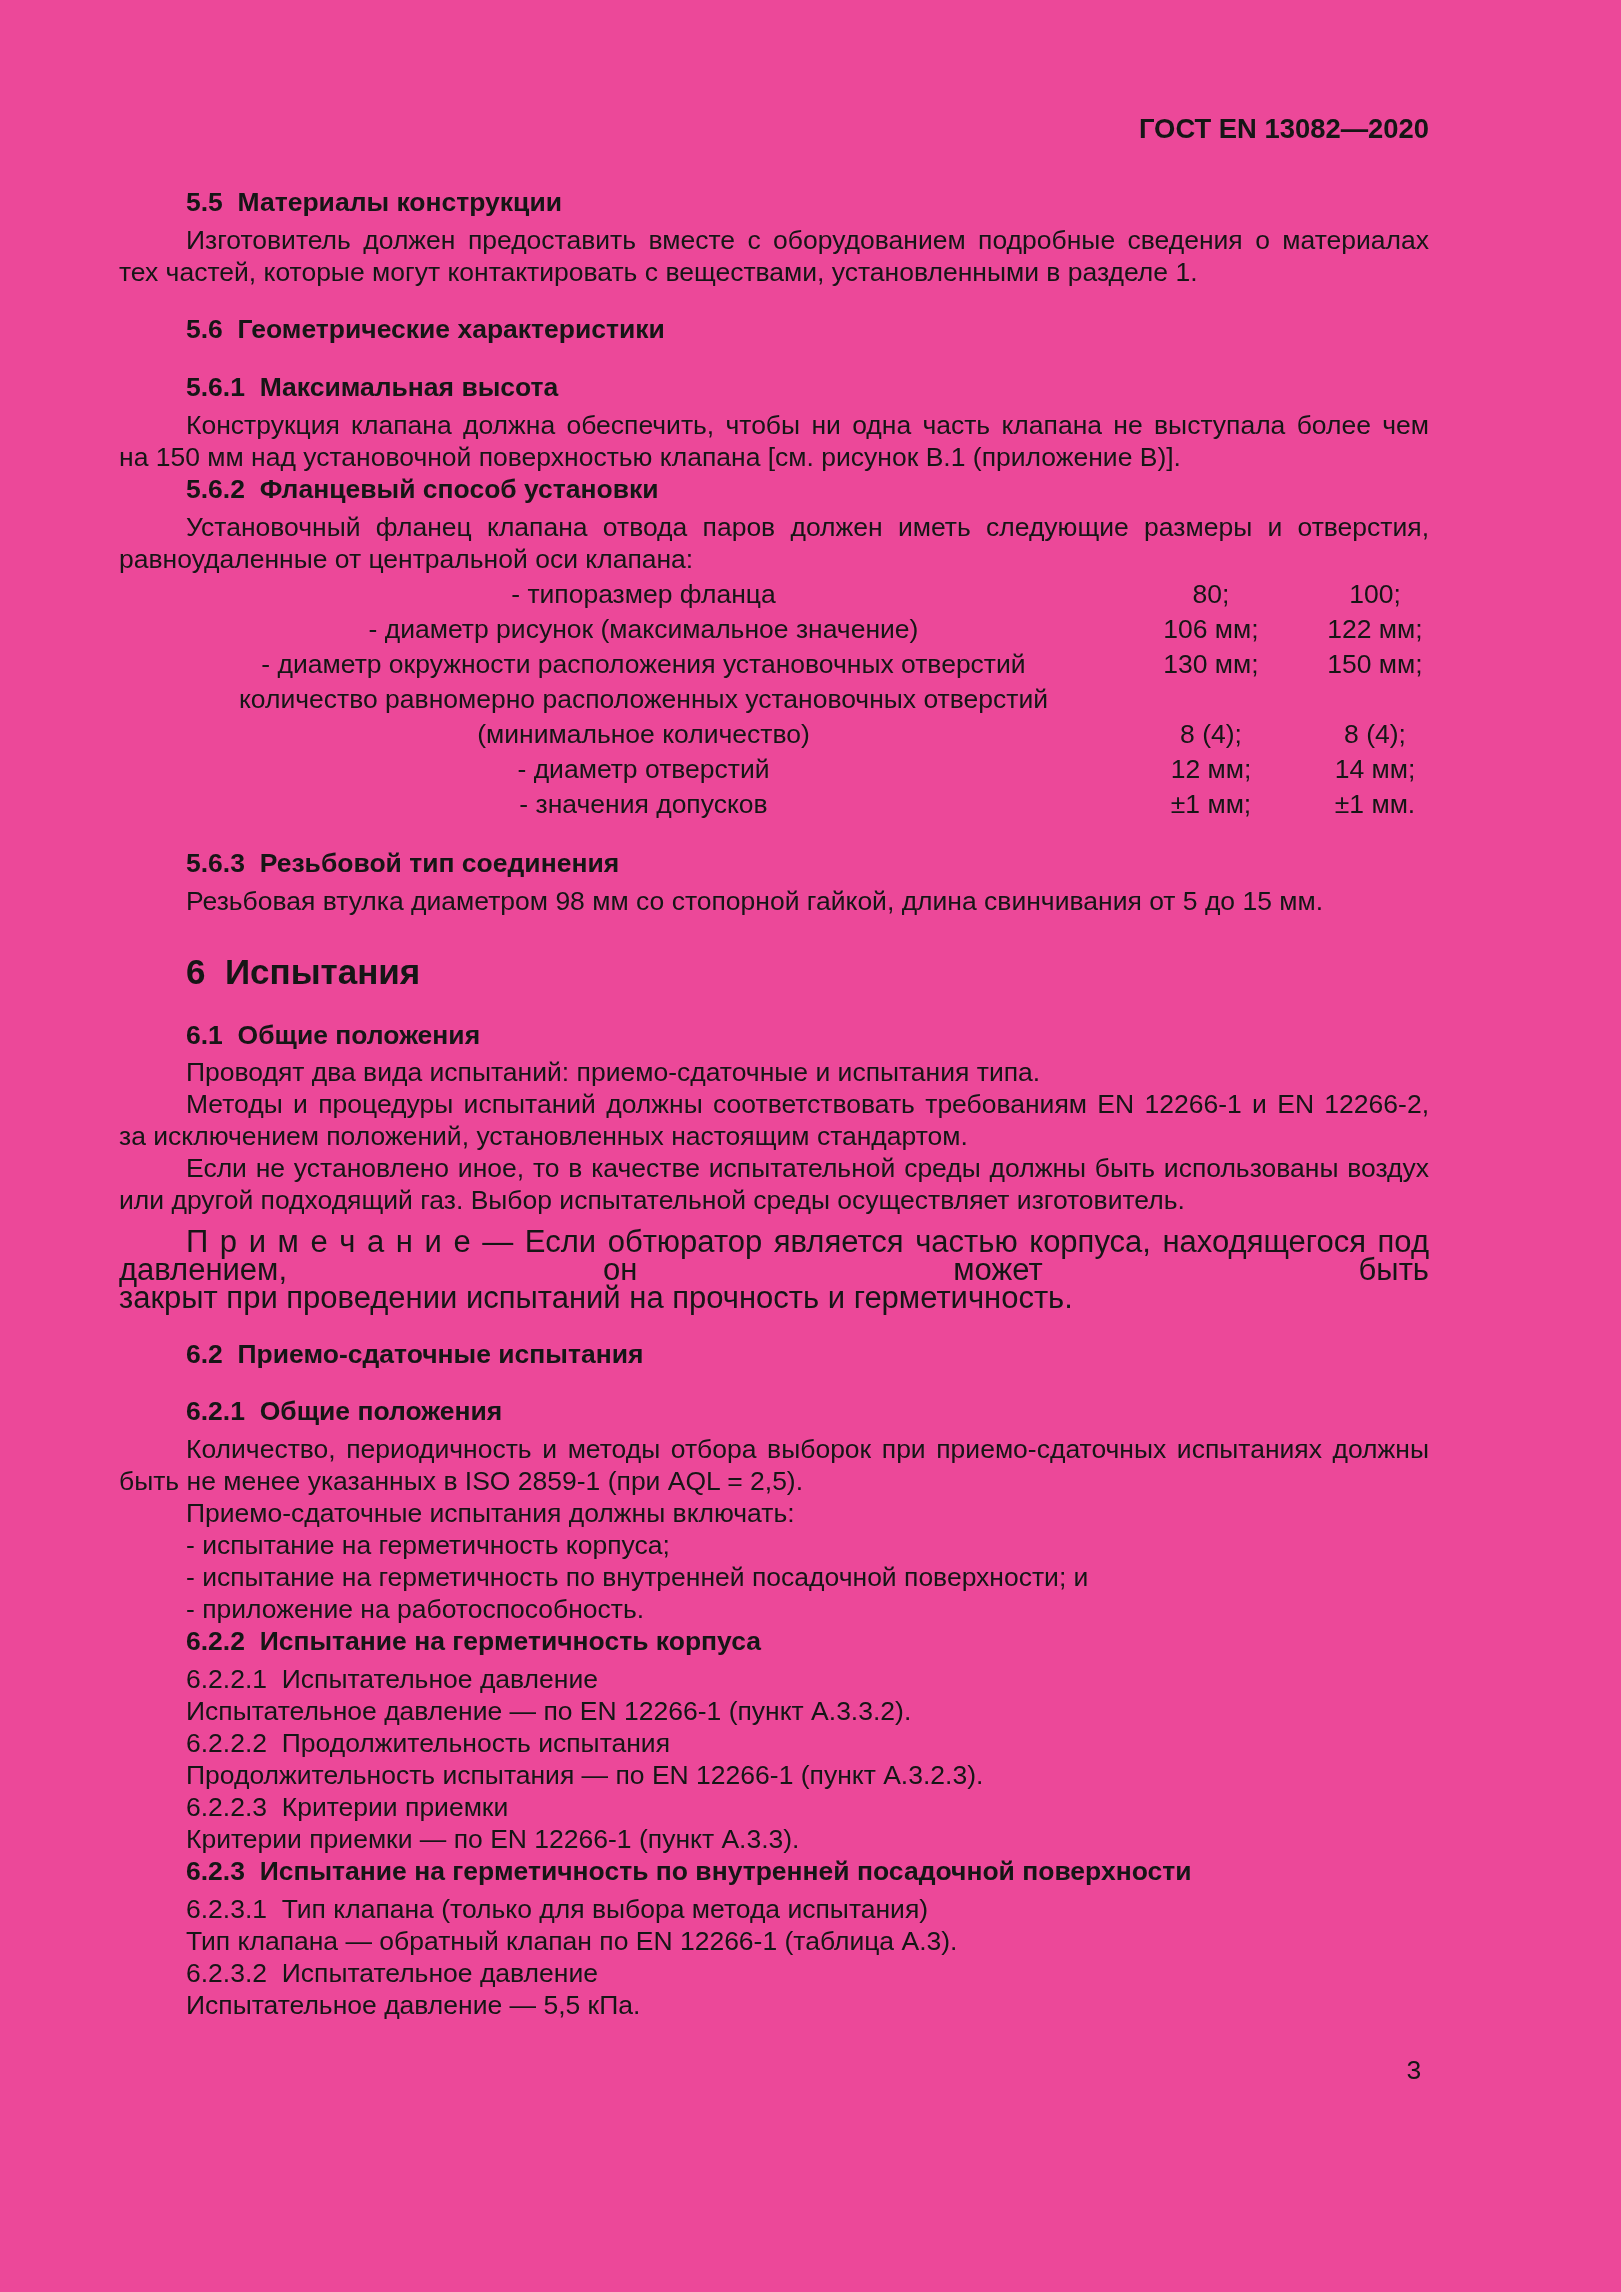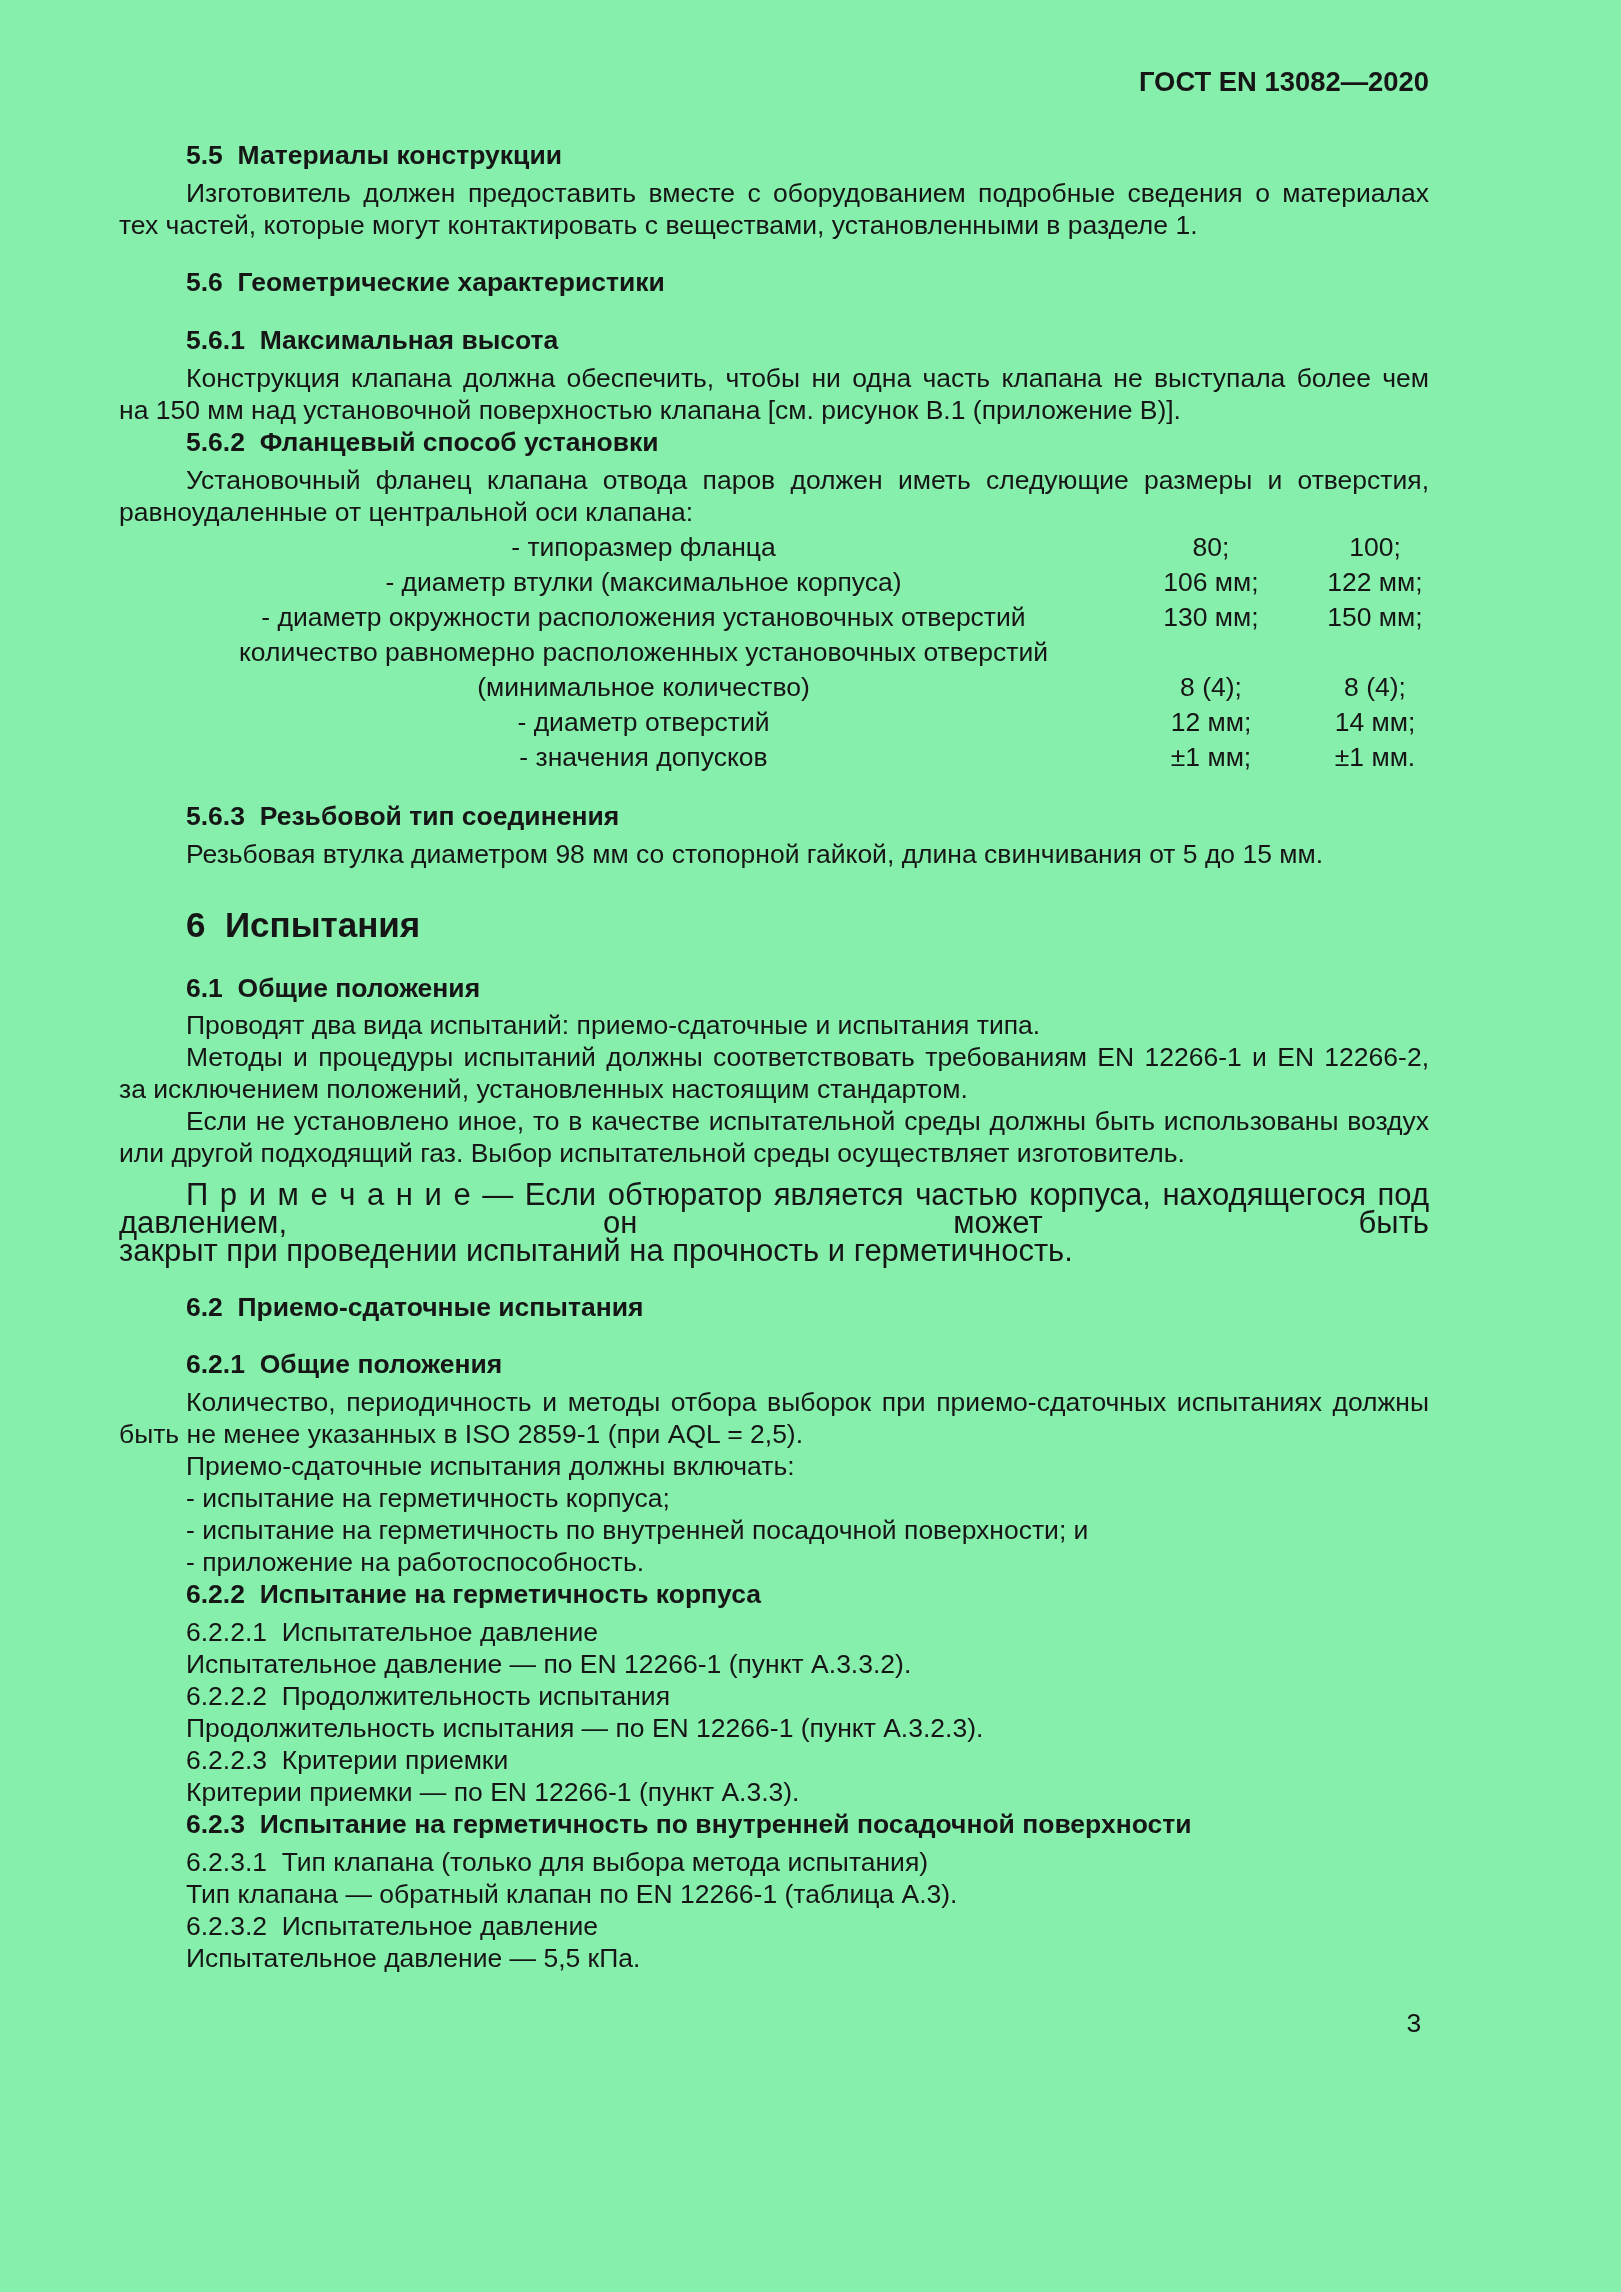--- a/index.html
+++ b/index.html
@@ -1,25 +1,25 @@
 <!DOCTYPE html>
 <html lang="ru"><head>
 <meta charset="utf-8">
 <style>
   html,body { margin:0; padding:0; background:#ffffff; }
   .page {
     position:relative;
     width:1621px; height:2293px;
-    background:#86efac;
+    background:#ec4899;
     color:#161616;
     font-family:"Liberation Sans","DejaVu Sans",sans-serif;
     font-size:26.5px;
     line-height:32px;
     box-sizing:border-box;
-    padding:66px 192px 0 119px;
+    padding:113px 192px 0 119px;
     overflow:hidden;
   }
   .pagehead {
     text-align:right;
     font-weight:bold;
     font-size:27.4px;
     margin-bottom:41px;
   }
   .h1 {
     font-weight:bold;
@@ -69,21 +69,21 @@
       <div class="h2 tight">5.6.2&nbsp; Фланцевый способ установки</div>
       <div class="ln ind just">Установочный фланец клапана отвода паров должен иметь следующие размеры и отверстия,</div>
       <div class="ln">равноудаленные от центральной оси клапана:</div>
       <div class="flange">
         <div class="frow">
           <div class="fcell">- типоразмер фланца</div>
           <div class="fcell">80;</div>
           <div class="fcell">100;</div>
         </div>
         <div class="frow">
-          <div class="fcell">- диаметр втулки (максимальное корпуса)</div>
+          <div class="fcell">- диаметр рисунок (максимальное значение)</div>
           <div class="fcell">106 мм;</div>
           <div class="fcell">122 мм;</div>
         </div>
         <div class="frow">
           <div class="fcell">- диаметр окружности расположения установочных отверстий</div>
           <div class="fcell">130 мм;</div>
           <div class="fcell">150 мм;</div>
         </div>
         <div class="frow">
           <div class="fcell">количество равномерно расположенных установочных отверстий</div>

